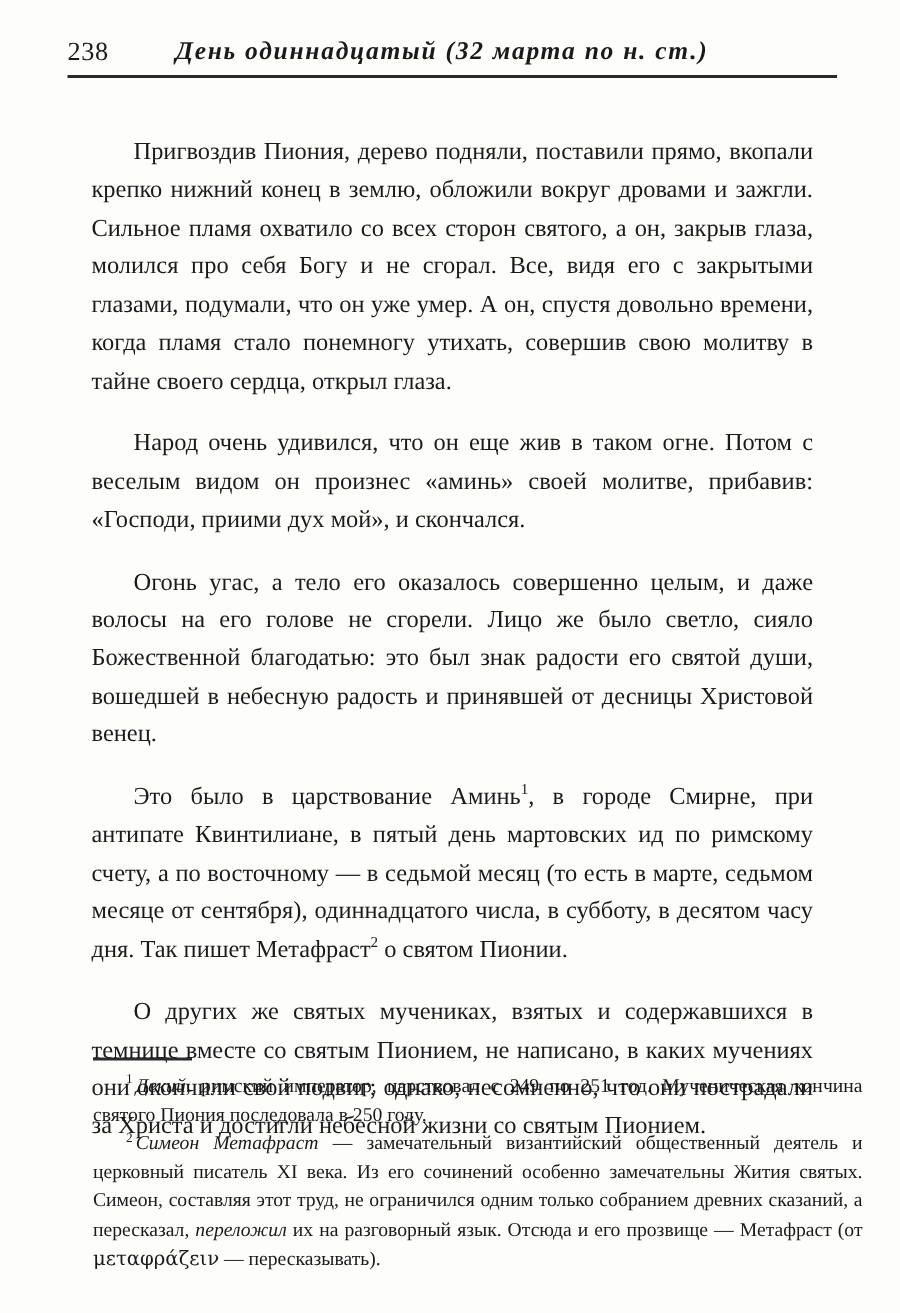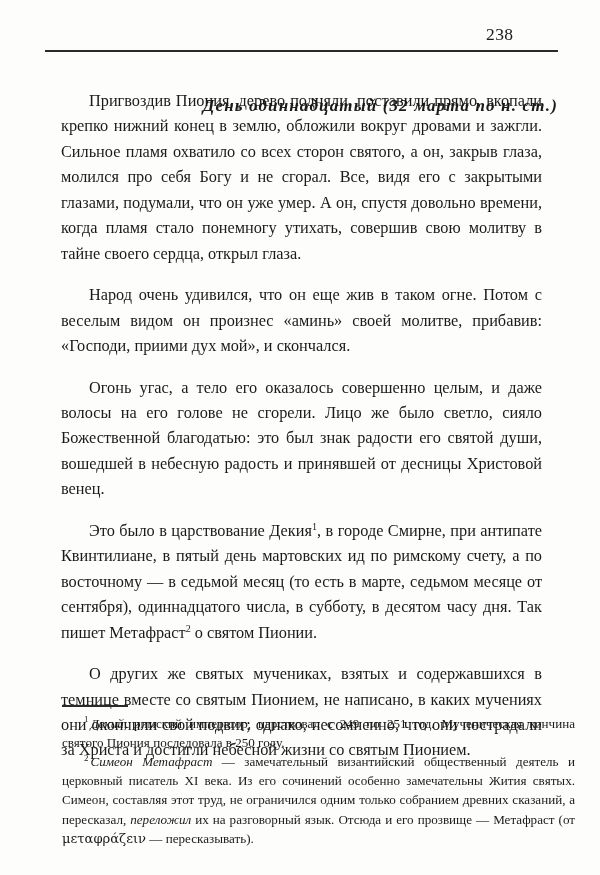--- a/index.html
+++ b/index.html
@@ -25,22 +25,21 @@
   
   .header {
     position: absolute;
     left: 45px;
     top: 24px;
     width: 513px;
     height: 28px;
   }
   .header-inner {
     display: flex;
-    align-items: flex-end;
-    flex-direction: column;
+    align-items: flex-start;
   }
   .folio {
     font-size: 17.5px;
     letter-spacing: 0.4px;
     width: 72px;
     flex: 0 0 72px;
   }
   .running-title {
     font-style: italic;
     font-weight: bold;
@@ -119,21 +118,21 @@
       <span class="folio">238</span>
       <span class="running-title">День одиннадцатый (32 марта по н. ст.)</span>
     </div>
   </div>
   <div class="header-rule"></div>
 
   <div class="body-text">
     <p>Пригвоздив Пиония, дерево подняли, поставили прямо, вкопали крепко нижний конец в землю, обложили вокруг дровами и зажгли. Сильное пламя охватило со всех сторон святого, а он, закрыв глаза, молился про себя Богу и не сгорал. Все, видя его с закрытыми глазами, подумали, что он уже умер. А он, спустя довольно времени, когда пламя стало понемногу утихать, совершив свою молитву в тайне своего сердца, открыл глаза.</p>
     <p>Народ очень удивился, что он еще жив в таком огне. Потом с веселым видом он произнес «аминь» своей молитве, прибавив: «Господи, приими дух мой», и скончался.</p>
     <p>Огонь угас, а тело его оказалось совершенно целым, и даже волосы на его голове не сгорели. Лицо же было светло, сияло Божественной благодатью: это был знак радости его святой души, вошедшей в небесную радость и принявшей от десницы Христовой венец.</p>
-    <p><span>Это было в царствование Декия</span><sup>1</sup><span>, в городе Смирне, при антипате Квинтилиане, в пятый день мартовских ид по римскому счету, а по восточному — в седьмой месяц (то есть в марте, седьмом месяце от сентября), одиннадцатого числа, в субботу, в десятом часу дня. Так пишет Метафраст</span><sup>2</sup><span> о святом Пионии.</span></p>
+    <p><span>Это было в царствование Аминь</span><sup>1</sup><span>, в городе Смирне, при антипате Квинтилиане, в пятый день мартовских ид по римскому счету, а по восточному — в седьмой месяц (то есть в марте, седьмом месяце от сентября), одиннадцатого числа, в субботу, в десятом часу дня. Так пишет Метафраст</span><sup>2</sup><span> о святом Пионии.</span></p>
     <p>О других же святых мучениках, взятых и содержавшихся в темнице вместе со святым Пионием, не написано, в каких мучениях они окончили свой подвиг; однако, несомненно, что они пострадали за Христа и достигли небесной жизни со святым Пионием.</p>
   </div>
 
   <div class="footnotes">
     <div class="fn-rule"></div>
 
     <p class="fn"><span class="marker">1</span><i>Декий</i><span>, римский император, царствовал с 249 по 251 год. Мученическая кончина святого Пиония последовала в 250 году.</span></p>
 
     <p class="fn"><span class="marker">2</span><i>Симеон Метафраст</i><span> — замечательный византийский общественный деятель и церковный писатель XI века. Из его сочинений особенно замечательны Жития святых. Симеон, составляя этот труд, не ограничился одним только собранием древних сказаний, а пересказал, </span><i>переложил</i><span> их на разговорный язык. Отсюда и его прозвище — Метафраст (от </span><span class="greek">μεταφράζειν</span><span> — пересказывать).</span></p>
   </div>

